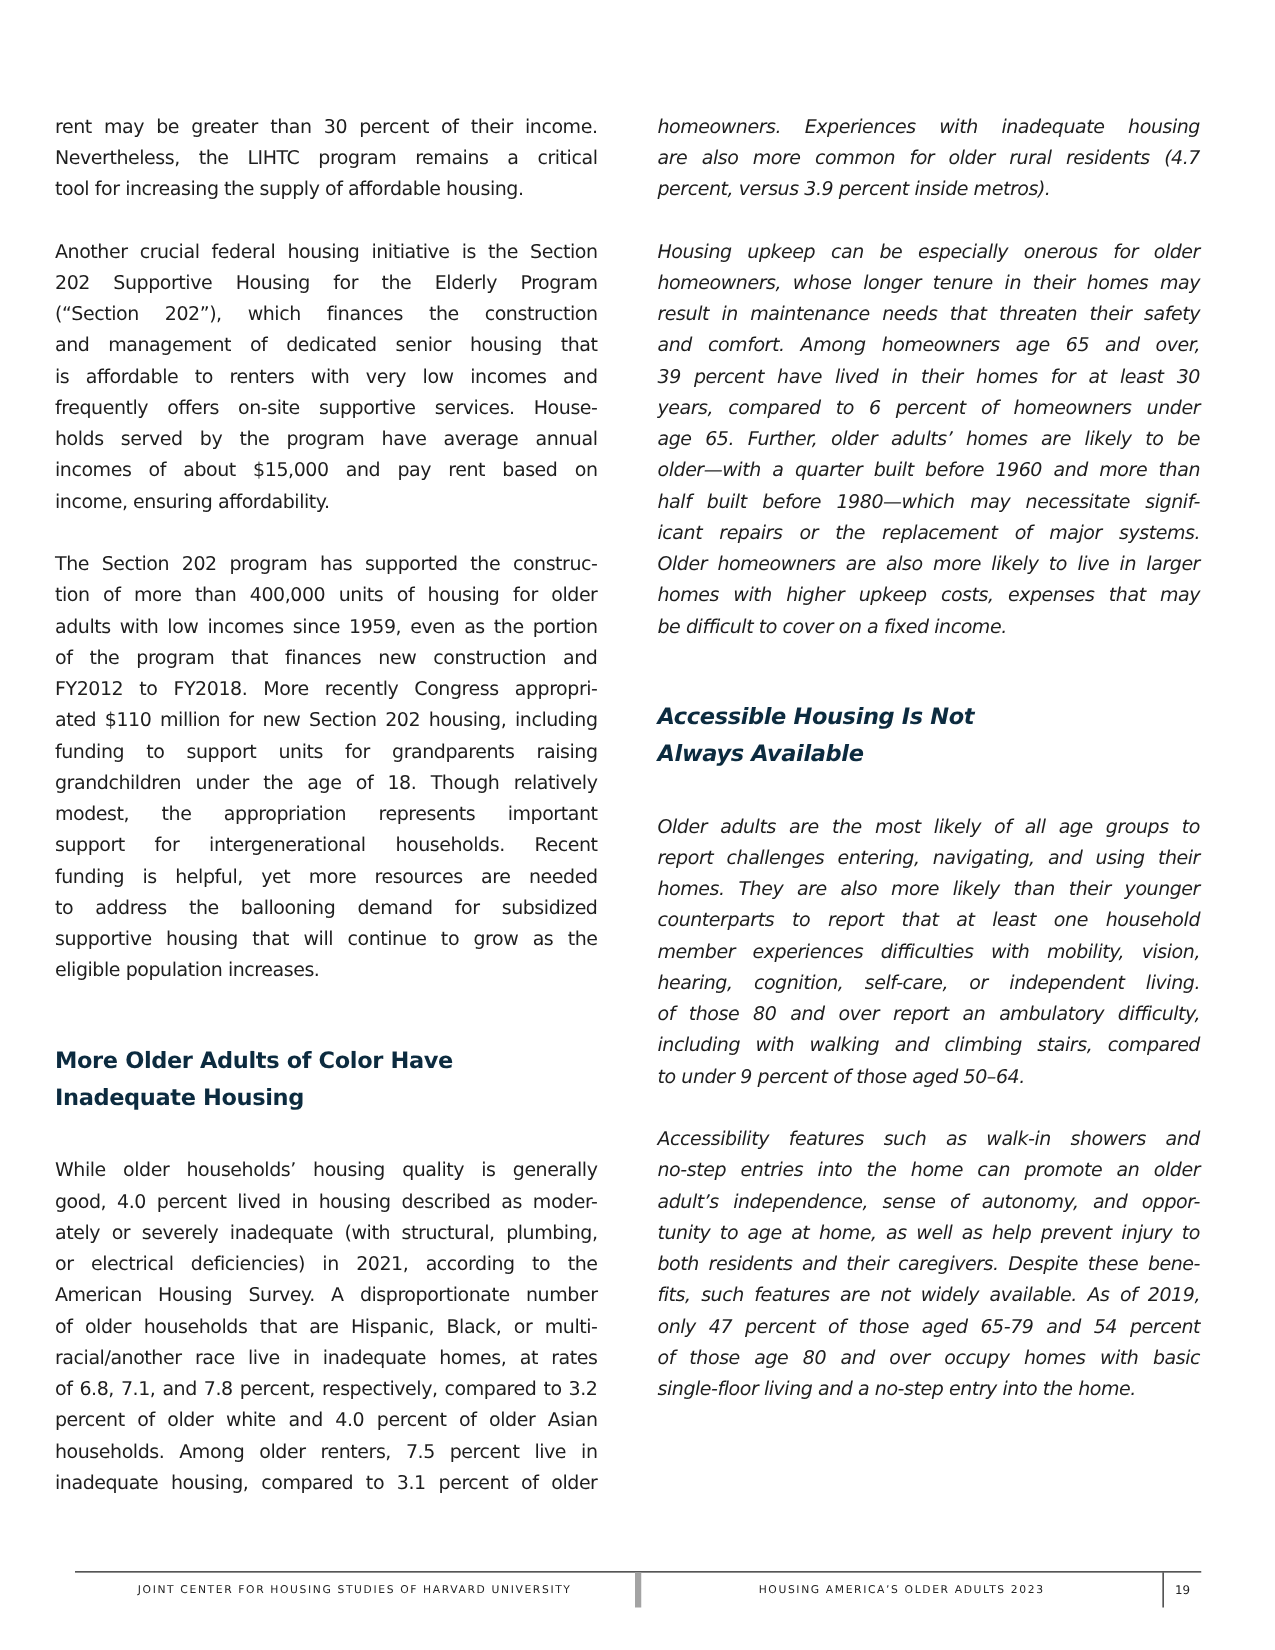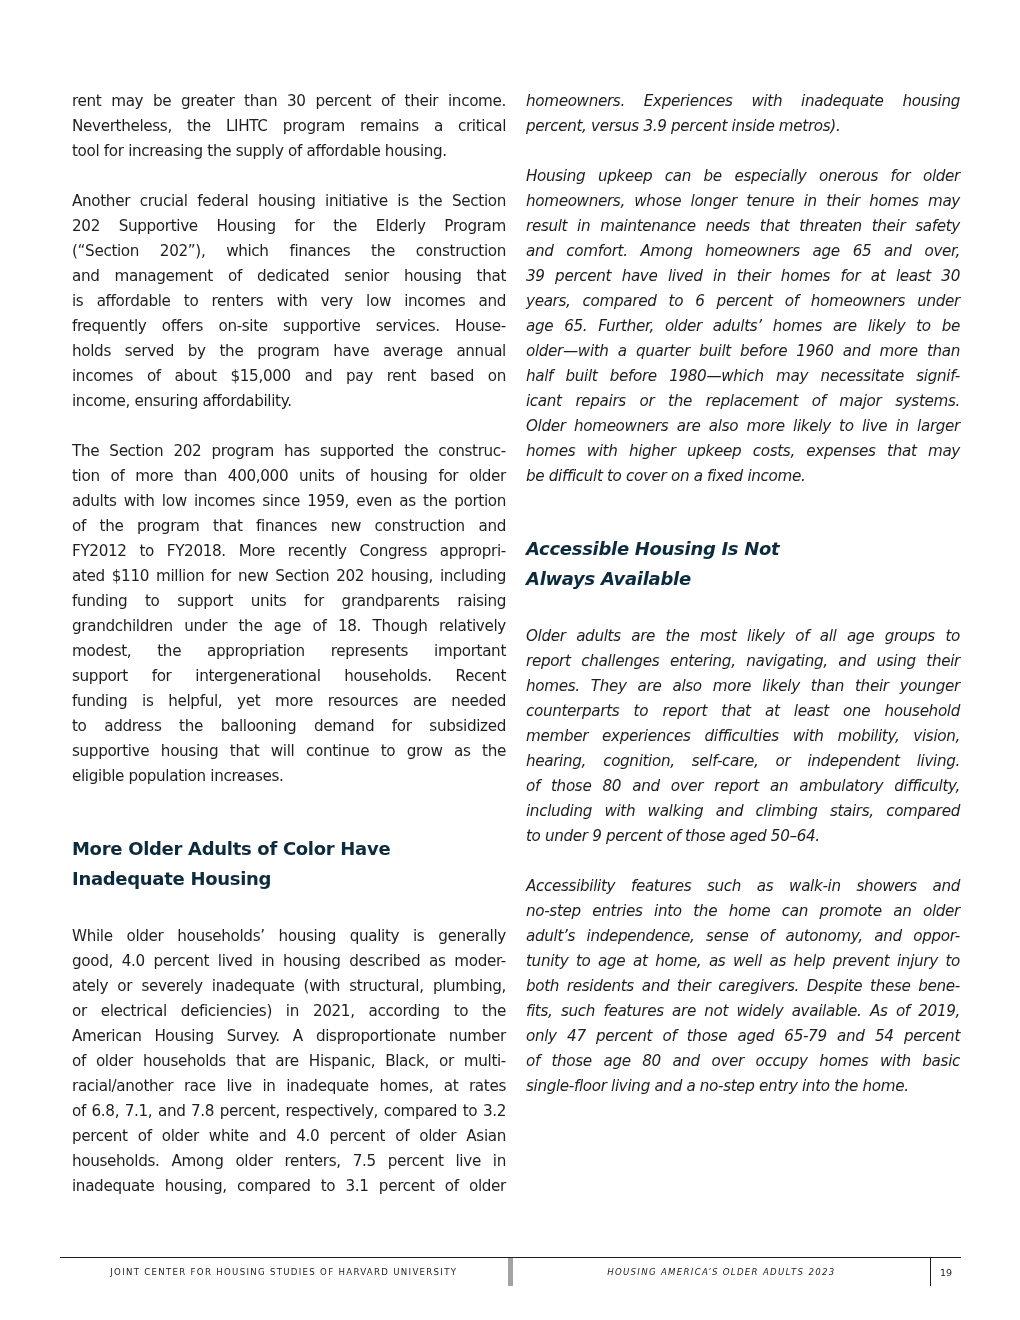--- a/index.html
+++ b/index.html
@@ -13,21 +13,21 @@
       position: relative;
       overflow: hidden;
       font-family: "DejaVu Sans", sans-serif;
       color: #1e1e1e;
     }
     .column {
       position: absolute;
       top: 89px;
       width: 434px;
     }
-    .col-left { left: 72px; }
+    .col-left { left: 44px; }
     .col-right { left: 526px; font-style: italic; }
     .para {
       margin: 0 0 25px 0;
     }
     .line {
       display: block;
       height: 25px;
       line-height: 25px;
       font-size: 15.2px;
       text-align: justify;
@@ -70,21 +70,21 @@
       color: #222;
       text-transform: uppercase;
     }
     .footer-cell {
       display: flex;
       align-items: center;
       justify-content: center;
       height: 28px;
     }
     .footer-left { width: 450px; border-right: 5px solid #a3a3a3; }
-    .footer-mid { width: 420px; border-right: 1px solid #1e1e1e; font-style: italic; }
+    .footer-mid { width: 420px; border-right: 1px solid #1e1e1e; }
     .footer-page { width: 30px; letter-spacing: 0; font-size: 9.5px; }
   </style>
 </head>
 <body>
 
 <div class="column col-left">
   <p class="para">
       <span class="line">rent may be greater than 30 percent of their income.</span>
       <span class="line">Nevertheless, the LIHTC program remains a critical</span>
       <span class="line last">tool for increasing the supply of affordable housing.</span>
@@ -131,20 +131,21 @@
       <span class="line">of 6.8, 7.1, and 7.8 percent, respectively, compared to 3.2</span>
       <span class="line">percent of older white and 4.0 percent of older Asian</span>
       <span class="line">households. Among older renters, 7.5 percent live in</span>
       <span class="line">inadequate housing, compared to 3.1 percent of older</span>
     </p>
 </div>
 
 <div class="column col-right">
   <p class="para">
       <span class="line">homeowners. Experiences with inadequate housing</span>
+      <span class="line">are also more common for older rural residents (4.7</span>
       <span class="line last">percent, versus 3.9 percent inside metros).</span>
     </p>
   <p class="para" style="margin-bottom:0">
       <span class="line">Housing upkeep can be especially onerous for older</span>
       <span class="line">homeowners, whose longer tenure in their homes may</span>
       <span class="line">result in maintenance needs that threaten their safety</span>
       <span class="line">and comfort. Among homeowners age 65 and over,</span>
       <span class="line">39 percent have lived in their homes for at least 30</span>
       <span class="line">years, compared to 6 percent of homeowners under</span>
       <span class="line">age 65. Further, older adults’ homes are likely to be</span>

